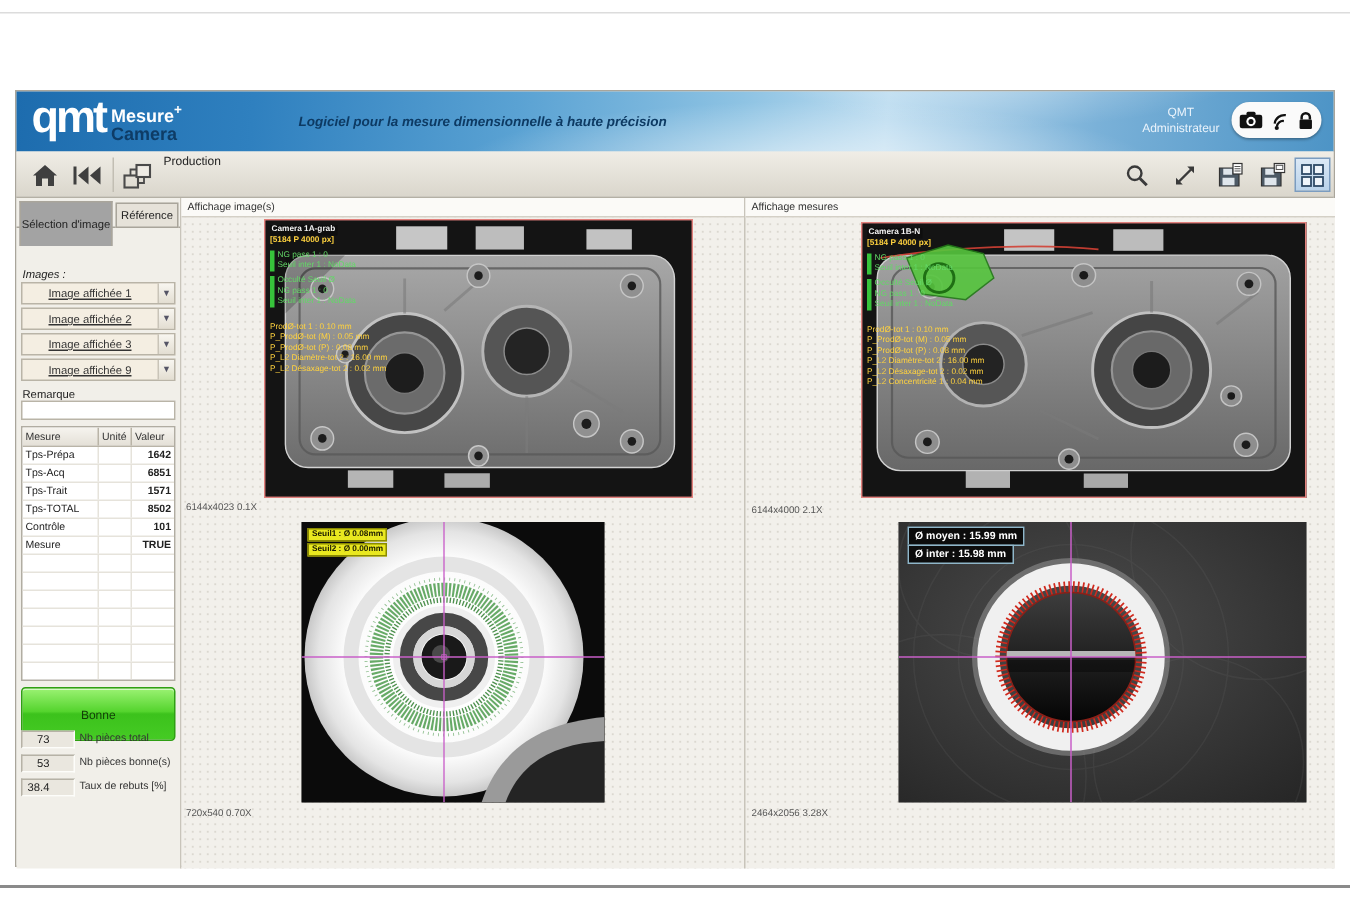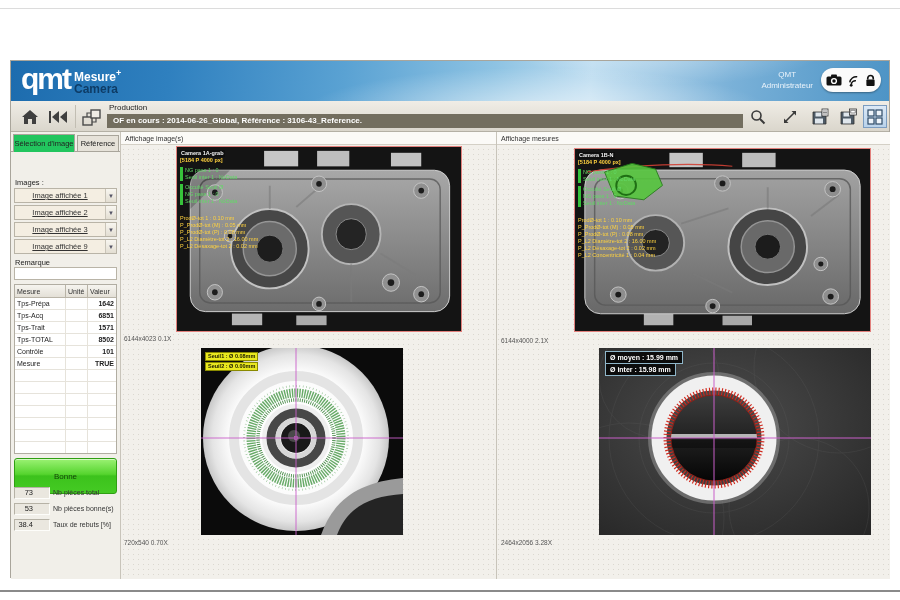--- a/index.html
+++ b/index.html
@@ -35,24 +35,24 @@
   .toolbar { position:absolute; left:0; top:40px; width:100%; height:31px; background:linear-gradient(#f0ede6,#dad6cc); border-bottom:1px solid #b4b0a5; }
   .tb-icon { position:absolute; top:4px; width:26px; height:23px; display:flex; align-items:center; justify-content:center; }
   .tb-icon.selected { background:linear-gradient(#dce9f6,#b9d2ea); border:1px solid #7b9cc0; }
   .tb-sep { position:absolute; top:4px; width:1px; height:23px; background:#c2beb3; }
   .production-label { position:absolute; left:98px; top:2px; font-size:8px; color:#222; }
   .status-strip { position:absolute; left:96px; top:13px; width:636px; height:14px; background:#736e5f; color:#fff; font-size:8px; font-weight:bold; line-height:14px; padding-left:6px; white-space:nowrap; overflow:hidden; }
 
   
   .sidebar { position:absolute; left:0; top:71px; width:110px; height:447px; background:#f1efe9; border-right:1px solid #c8c4ba; }
   .tab { position:absolute; font-size:7.5px; color:#222; display:flex; align-items:center; justify-content:center; border:1px solid #a9a59b; cursor:default; }
-  .tab.active { left:2px; top:2px; width:62px; height:18px; background:#22c55e; border-bottom:none; z-index:2; }
+  .tab.active { left:2px; top:2px; width:62px; height:30px; background:#a3a3a3; border-bottom:none; z-index:2; }
   .tab.inactive { left:66px; top:3px; width:42px; height:17px; background:#e6e2d9; }
   .tab-line { position:absolute; left:0; top:19px; width:100%; height:1px; background:#a9a59b; }
-  .images-label { position:absolute; left:4px; top:46px; font-size:7.5px; color:#222; }
+  .images-label { position:absolute; left:4px; top:46px; font-size:7.5px; color:#222;font-style:italic; }
   .img-select { position:absolute; left:3px; width:103px; height:15px; background:#f4eee2; border:1px solid #b9b4a7; font-size:7.5px; color:#333; display:flex; align-items:stretch; cursor:default; }
   .img-select .txt { flex:1; text-align:center; line-height:13px;text-decoration:underline; }
   .img-select .caret { width:11px; font-size:6px; color:#556; border-left:1px solid #c9c4b8; display:flex; align-items:center; justify-content:center; background:linear-gradient(#f8f6f0,#e3ded2); }
   .remark-label { position:absolute; left:4px; top:126px; font-size:7.5px; color:#222; }
   .remark-input { position:absolute; left:3px; top:135px; width:103px; height:13px; background:#fff; border:1px solid #b9b4a7; font-size:7.5px; }
   .meas-table { position:absolute; left:3px; top:152px; width:103px; height:170px; background:#fff; border:1px solid #b1ada2; font-size:7px; color:#222; overflow:hidden; }
   .mt-row { display:flex; height:12px; line-height:12px; border-bottom:1px solid #e6e3db; }
   .mt-row.head { height:13px; line-height:13px; background:linear-gradient(#f6f4ef,#e4e0d7); border-bottom:1px solid #b9b4a7; color:#333; }
   .mt-name { flex:1; padding-left:2px; border-right:1px solid #e6e3db; overflow:hidden; white-space:nowrap; }
   .mt-unit { width:22px; padding-left:2px; border-right:1px solid #e6e3db; }
@@ -111,20 +111,21 @@
   <div class="app">
 
     <div class="app-header">
       <div class="logo">
         <span class="logo-qmt">qmt</span>
         <span class="logo-stack">
           <span class="logo-mesure"><span>Mesure</span><sup>+</sup></span>
           <span class="logo-expert">Camera</span>
         </span>
       </div>
+      <div class="tagline">Logiciel pour la mesure dimensionnelle à haute précision</div>
       <div class="lang-select">
         <span>ES</span>
         <span class="lang-caret">▾</span>
       </div>
       <div class="user-block">
         <div>QMT</div>
         <div>Administrateur</div>
       </div>
       <div class="status-pill">
         <span class="pill-icon">
@@ -168,21 +169,20 @@
       </div>
       <div class="tb-sep" style="left:64px"></div>
       <div class="tb-icon" style="left:68px">
         <svg width="20" height="18" viewBox="0 0 20 18">
             <rect x="1" y="9" width="9" height="8" fill="none" stroke="#4a4a4a" stroke-width="1.4"></rect>
             <rect x="9" y="2" width="9" height="8" fill="#efece5" stroke="#4a4a4a" stroke-width="1.4"></rect>
             <path d="M5,9 V5 H9 M14,10 V14 H10" stroke="#4a4a4a" fill="none" stroke-width="1.2"></path>
           </svg>
       </div>
       <div class="production-label">Production</div>
-      <div class="status-strip">OF en cours : 2014-06-26_Global, Référence : 3106-43_Reference.</div>
       <div class="tb-icon" style="left:734px">
         <svg width="16" height="16" viewBox="0 0 16 16">
             <circle cx="6.5" cy="6.5" r="4.5" fill="none" stroke="#3a3a3a" stroke-width="1.6"></circle>
             <line x1="10" y1="10" x2="14.5" y2="14.5" stroke="#3a3a3a" stroke-width="2"></line>
           </svg>
       </div>
       <div class="tb-icon" style="left:766px">
         <svg width="16" height="16" viewBox="0 0 16 16">
             <line x1="4" y1="12" x2="12" y2="4" stroke="#3a3a3a" stroke-width="1.6"></line>
             <path d="M9.5,2 H14 V6.5 Z" fill="#3a3a3a"></path>

